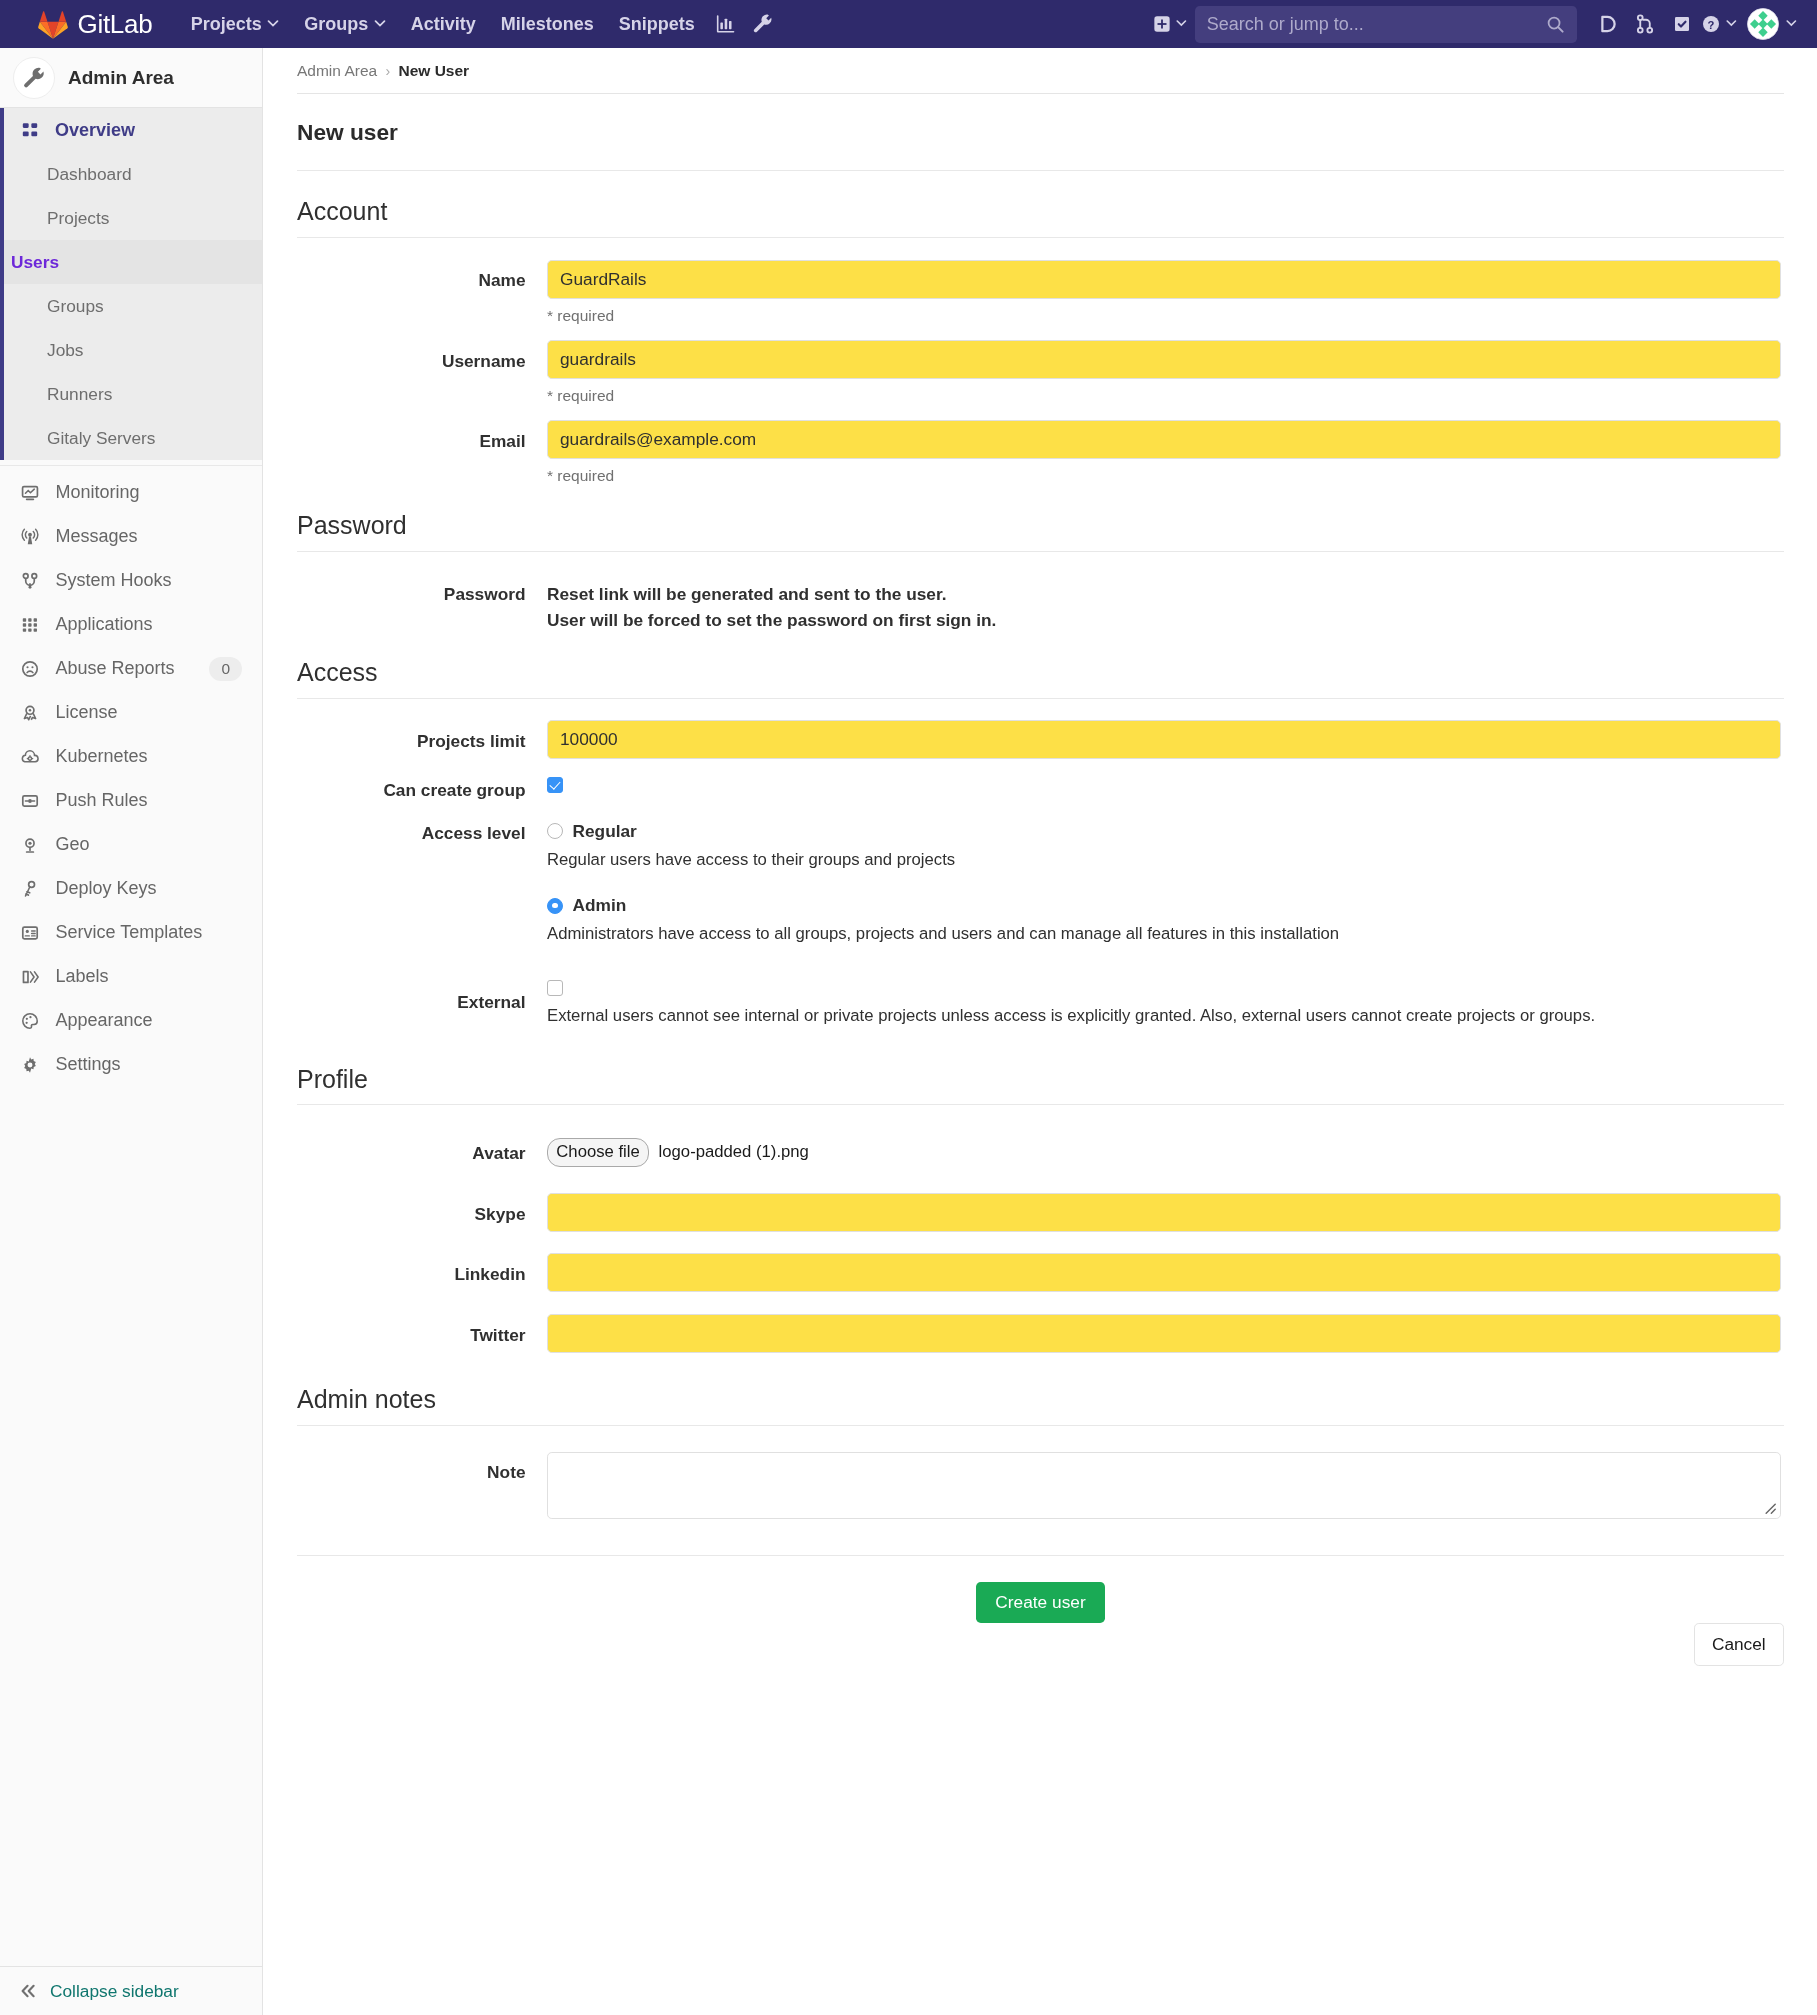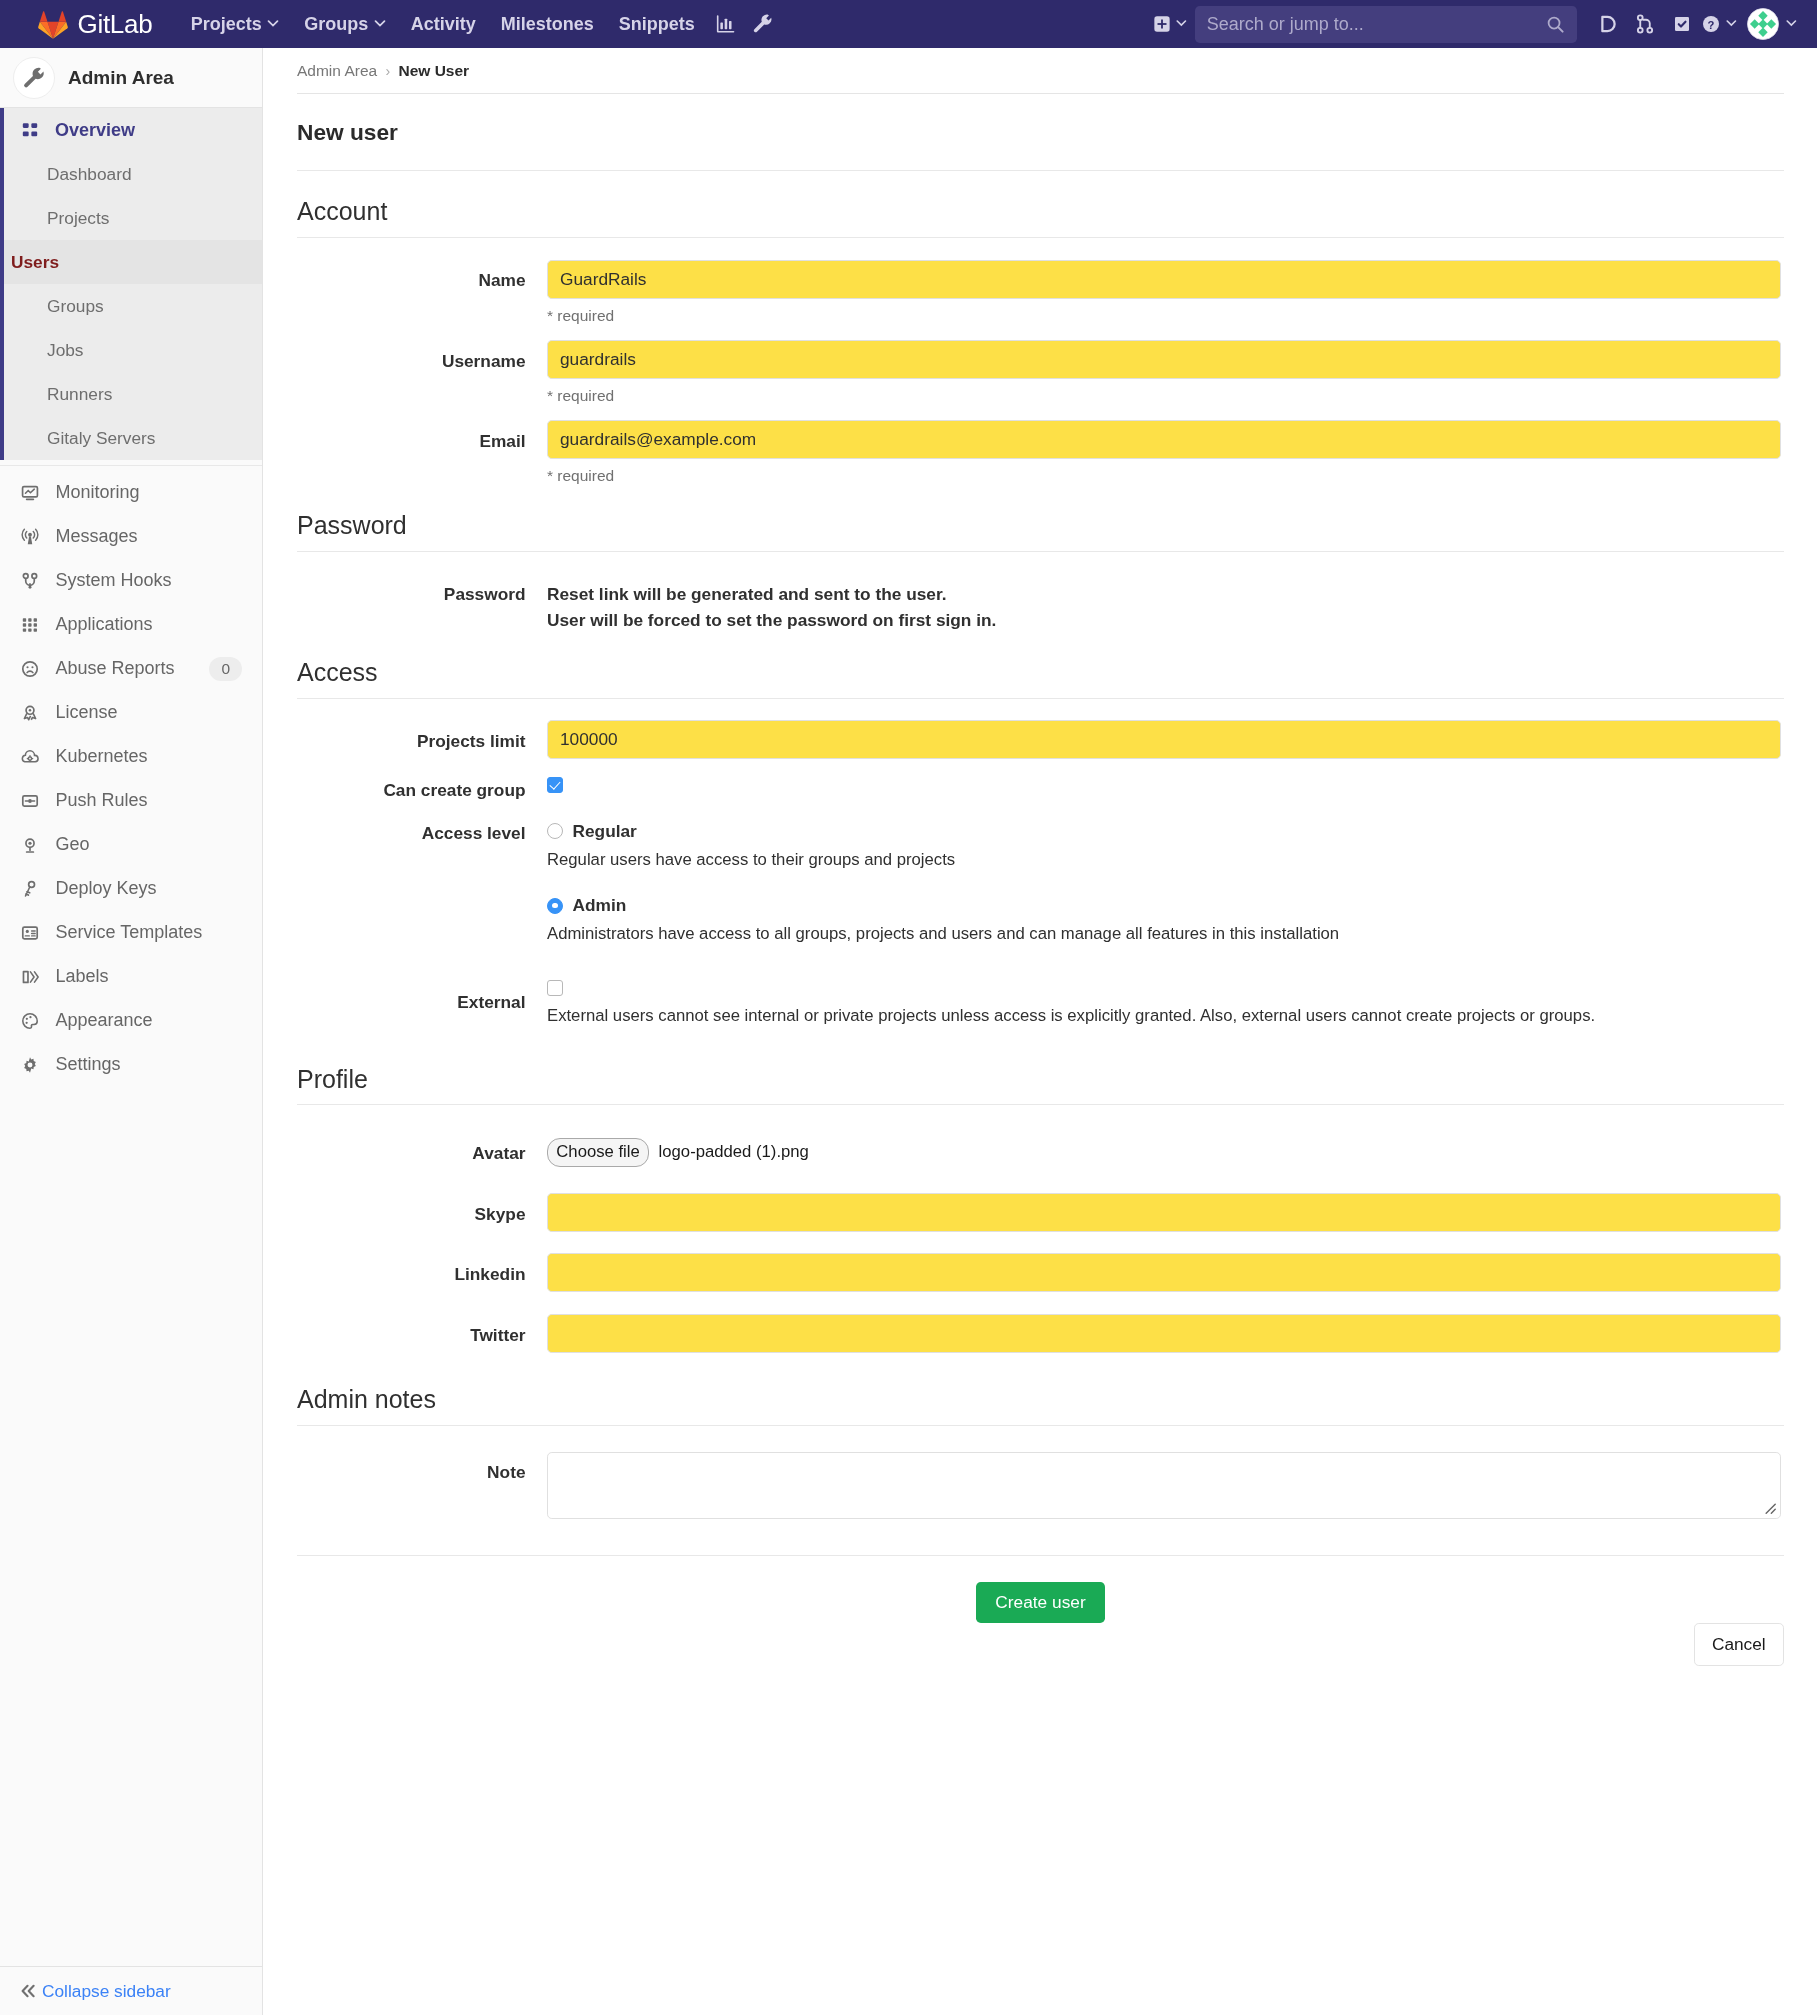--- a/index.html
+++ b/index.html
@@ -81,33 +81,33 @@
     height: 44px; padding-left: 20px; gap: 15.5px;
     color: #666; font-size: 18px; cursor: pointer; position: relative;
   }
   .sb-item .lbl { white-space: nowrap; }
   .sb-item.active-parent { color: #3f3c87; font-weight: 700; padding-left: 15.5px; }
   .sb-sub {
     display: flex; align-items: center;
     height: 44px; padding-left: 43px; color: #6e6e6e; font-size: 17.3px;
     cursor: pointer;
   }
-  .sb-sub.is-current { background: #e4e4e4; color: #7f1d1d; font-weight: 700; padding-left: 7px; }
+  .sb-sub.is-current { background: #e4e4e4; color: #6d28d9; font-weight: 700; padding-left: 7px; }
   .sb-badge {
     margin-left: auto; margin-right: 20px;
     background: #ededed; color: #666; border-radius: 16.7px;
     font-size: 15.5px; padding: 3px 12px; min-width: 32px; text-align: center;
   }
   .sb-icon { width: 20px; height: 20px; flex: 0 0 20px; display:flex; align-items:center; justify-content:center; }
   .sb-divider { height: 1.2px; background: #e8e8e8; margin: 4.8px 0; }
   .sb-collapse {
     position: absolute; bottom: 0; left: 0; width: 262px; height: 49px;
     border-top: 1.2px solid #e3e3e3;
-    display: flex; align-items: center; gap: 5px;
-    padding-left: 19px; color: #3b82f6; font-size: 17.3px; cursor: pointer;
+    display: flex; align-items: center; gap: 13px;
+    padding-left: 19px; color: #0f766e; font-size: 17.3px; cursor: pointer;
     background: #fafafa;
   }
 
   
   .content {
     position: absolute; top: 48px; left: 264px;
     width: 1553px; height: 1967px; background: #fff;
   }
   .breadcrumb {
     display: flex; align-items: center; gap: 8.3px;

